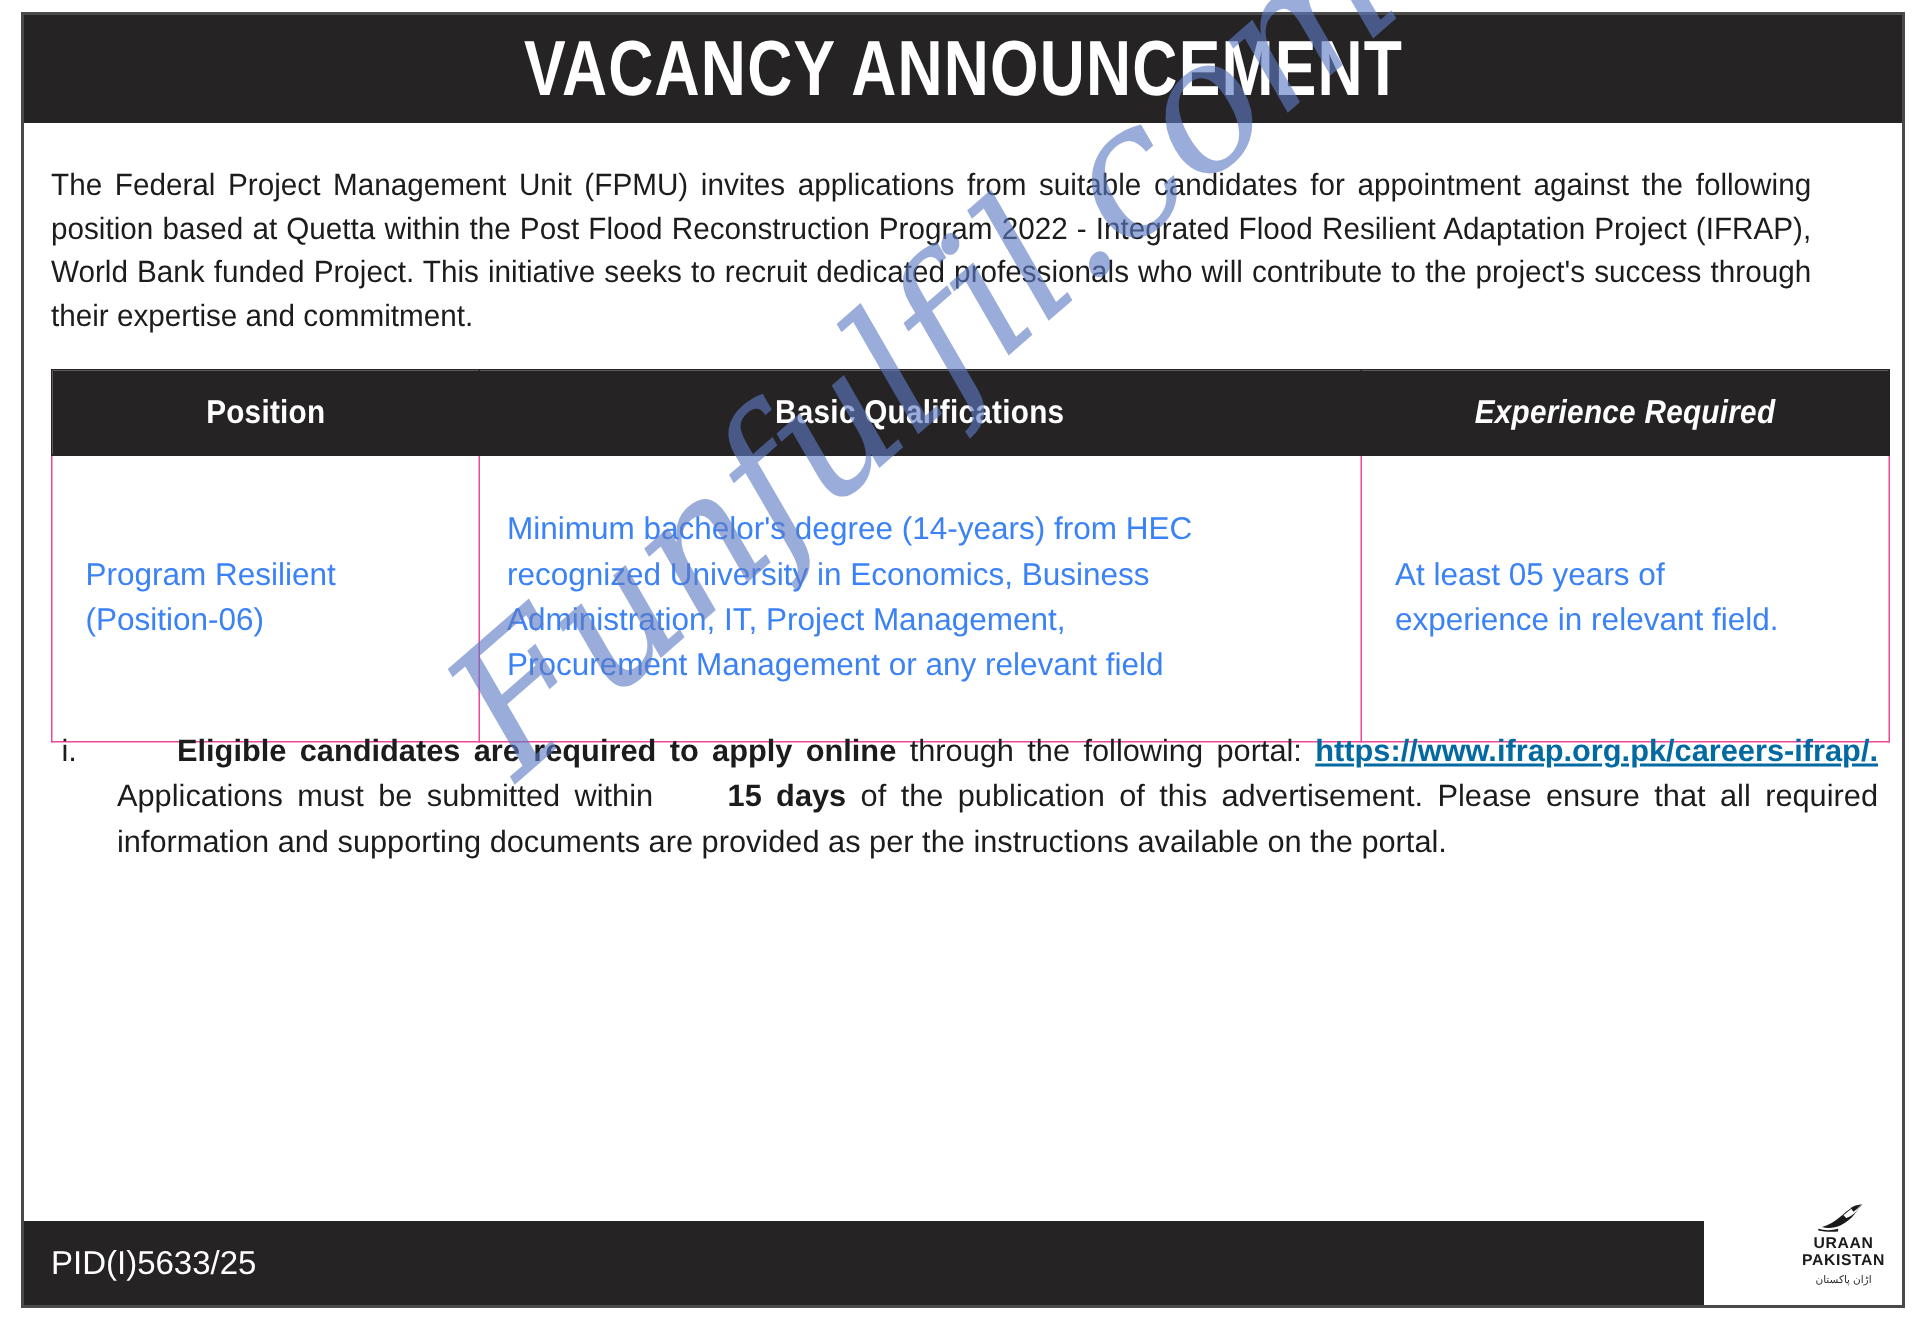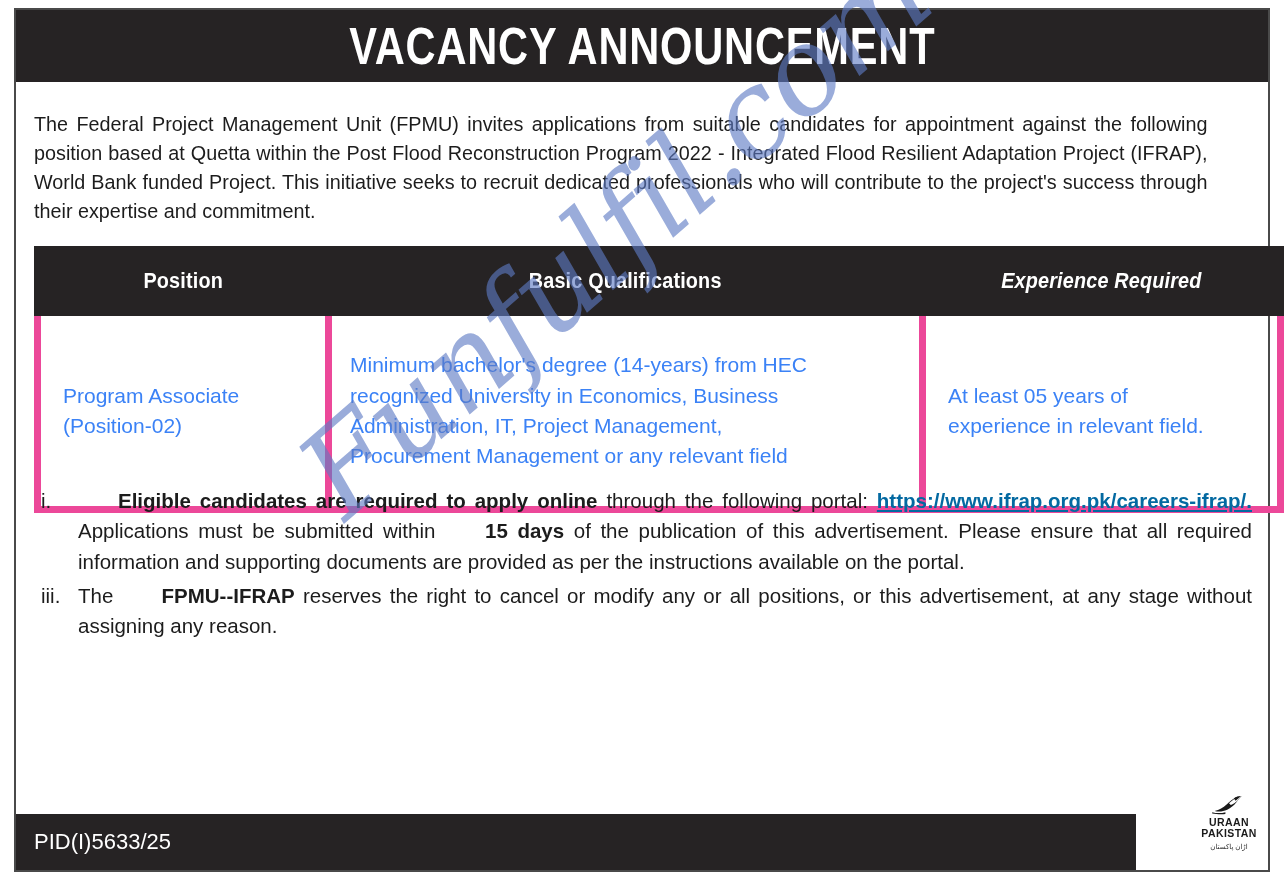--- a/index.html
+++ b/index.html
@@ -76,21 +76,21 @@
   .vac-table {
     position: absolute;
     left: 34px;
     top: 246px;
     width: 1216px;
     border-collapse: collapse;
     table-layout: fixed;
     z-index: 3;
   }
   .vac-table th, .vac-table td {
-    border: 7px solid #ec4899;
+    border: 1px solid #ec4899;
     vertical-align: middle;
     margin-left: 12px;
   }
   .vac-table thead th {
     background: #262324;
     color: #ffffff;
     font-size: 22px;
     font-weight: bold;
     height: 54px;
     text-align: center;
@@ -201,21 +201,21 @@
     right: 18px;
     bottom: 16px;
     width: 74px;
     height: 74px;
     background: #ffffff;
     border-radius: 9px;
     z-index: 6;
     display: flex;
     flex-direction: column;
     align-items: center;
-    justify-content: flex-start;
+    justify-content: center;
     padding-top: 4px;
     box-sizing: border-box;
     overflow: hidden;
   }
   .logo-mark {
     width: 36px;
     height: 22px;
     display: block;
   }
   .logo-line1, .logo-line2 {
@@ -276,22 +276,22 @@
     <thead>
       <tr>
         <th class="col-position"><span>Position</span></th>
         <th class="col-quals"><span>Basic Qualifications</span></th>
         <th class="col-exp"><span>Experience Required</span></th>
       </tr>
     </thead>
     <tbody>
       <tr>
         <td class="cell-position">
-          <div>Program Associate</div>
-          <div>(Position-02)</div>
+          <div>Program Resilient</div>
+          <div>(Position-06)</div>
         </td>
         <td class="cell-quals">
           <span class="qline">Minimum bachelor's degree (14-years) from HEC</span>
           <span class="qline">recognized University in Economics, Business</span>
           <span class="qline">Administration, IT, Project Management,</span>
           <span class="qline">Procurement Management or any relevant field</span>
         </td>
         <td class="cell-exp">
           <div>At least 05 years of</div>
           <div>experience in relevant field.</div>
@@ -303,26 +303,20 @@
   <div class="instructions">
 
     <div class="inst-item">
       <div class="inst-marker">i.</div>
       <div class="inst-text">
         <b>Eligible candidates are required to apply online</b><span> through the following portal: </span><a class="url" href="#">https://www.ifrap.org.pk/careers-ifrap/.</a><span> Applications must be submitted within </span><b>15 days</b><span> of the publication of this advertisement. Please ensure that all required information and supporting documents are provided as per the instructions available on the portal.</span>
       </div>
     </div>
 
 
-    <div class="inst-item">
-      <div class="inst-marker">iii.</div>
-      <div class="inst-text">
-        <span>The </span><b>FPMU--IFRAP</b><span> reserves the right to cancel or modify any or all positions, or this advertisement, at any stage without assigning any reason.</span>
-      </div>
-    </div>
 
 
   </div>
 
   <div class="watermark">
     <div class="watermark-text">Funfulfil.com</div>
   </div>
 
   <div class="footer-bar">
     <div class="footer-pid">PID(I)5633/25</div>

